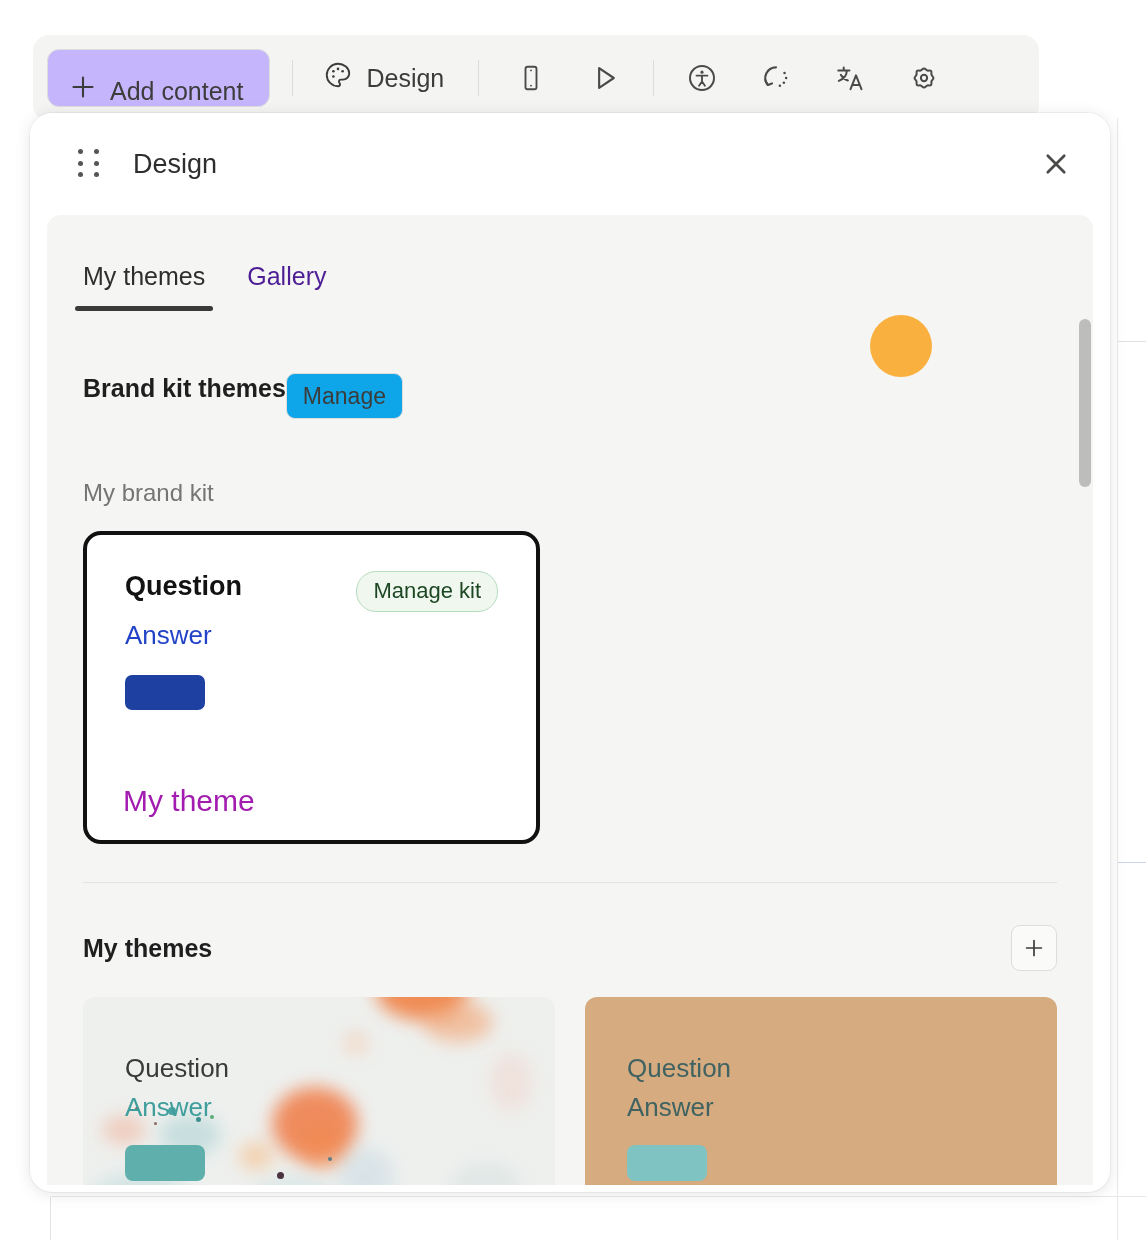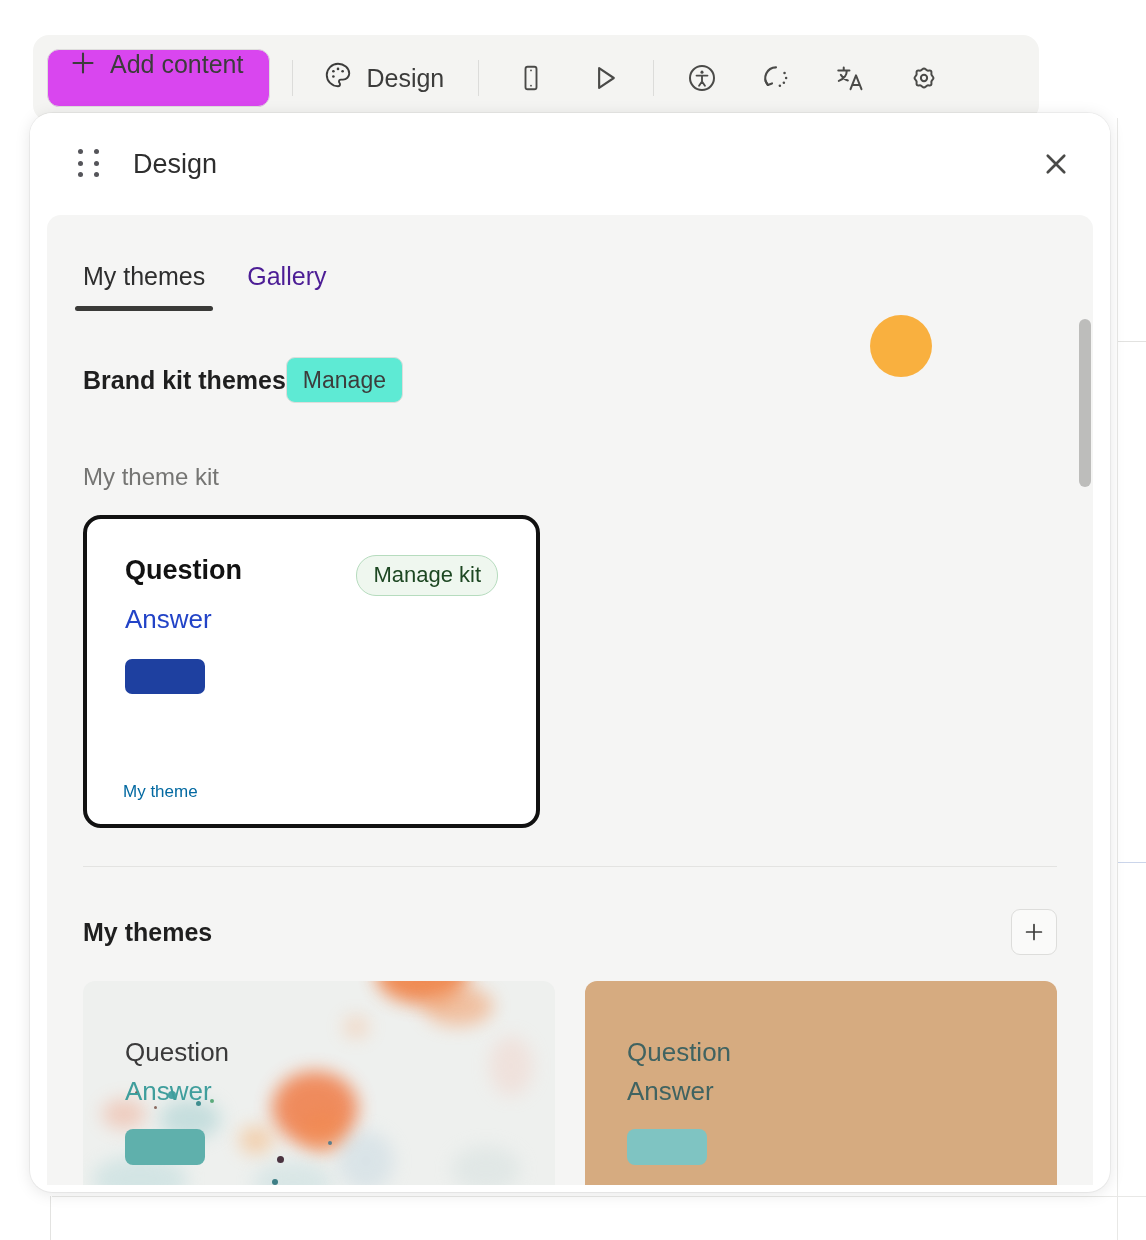--- a/index.html
+++ b/index.html
@@ -63,25 +63,25 @@
     width: 1006px; height: 86px;
     background: #f4f4f2;
     border-radius: 16px;
     display: flex;
     align-items: center;
     padding: 0 14px;
     z-index: 2;
   }
   .add-content-btn {
     display: flex;
-    align-items: flex-start;
+    align-items: flex-end;
     gap: 14px;
     height: 58px;
     padding: 0 26px 0 22px;
-    background: #d946ef;
+    background: #c4b5fd;
     border: 1px solid #dededc;
     border-radius: 12px;
     color: #3c3c3b;
     font-size: 25px;
     cursor: pointer;
     white-space: nowrap;
   }
   .tb-divider {
     width: 1px;
     height: 36px;
@@ -207,29 +207,30 @@
     padding-top: 46px;
   }
   .section-title {
     font-size: 25px;
     font-weight: bold;
     color: #1f1f1f;
   }
   .manage-btn {
     height: 46px;
     padding: 0 16px;
-    background: #5eead4;
+    background: #0ea5e9;
     border: 1px solid #dddddb;
     border-radius: 9px;
     font-size: 23px;
     color: #3c3c3b;
     cursor: pointer;
     display: flex;
     align-items: center;
     white-space: nowrap;
+    margin-top: 16px;
   }
   .subsection-label {
     margin-top: 60px;
     font-size: 24px;
     color: #757573;
   }
 
   
   .brandkit-card {
     position: relative;
@@ -267,22 +268,22 @@
   }
   .swatch {
     margin-top: 24px;
     width: 80px; height: 35px;
     border-radius: 7px;
     background: #1e40a0;
   }
   .card-name {
     position: absolute;
     left: 36px; bottom: 22px;
-    font-size: 17px;
-    color: #0369a1;
+    font-size: 30px;
+    color: #a21caf;
   }
 
   .divider {
     margin-top: 38px;
     height: 1px;
     background: #e3e3e1;
   }
 
   
   .mythemes-row {
@@ -509,21 +510,21 @@
     </div>
 
     <div class="content">
       <div class="content-inner">
 
         <div class="section-row">
           <div class="section-title">Brand kit themes</div>
           <div class="manage-btn">Manage</div>
         </div>
 
-        <div class="subsection-label">My theme kit</div>
+        <div class="subsection-label">My brand kit</div>
 
         <div class="brandkit-card" style="background: rgb(255, 255, 255); border-color: rgb(17, 17, 17);">
           <div class="card-top-row">
             <div class="card-question">Question</div>
             <div class="badge" style="background: rgb(239, 247, 239); border-color: rgb(182, 220, 190); color: rgb(29, 71, 34);">Manage kit</div>
           </div>
           <div class="card-answer" style="color: rgb(34, 67, 199);">Answer</div>
           <div class="swatch" style="background: rgb(30, 64, 160);"></div>
           <div class="card-name">My theme</div>
         </div>

